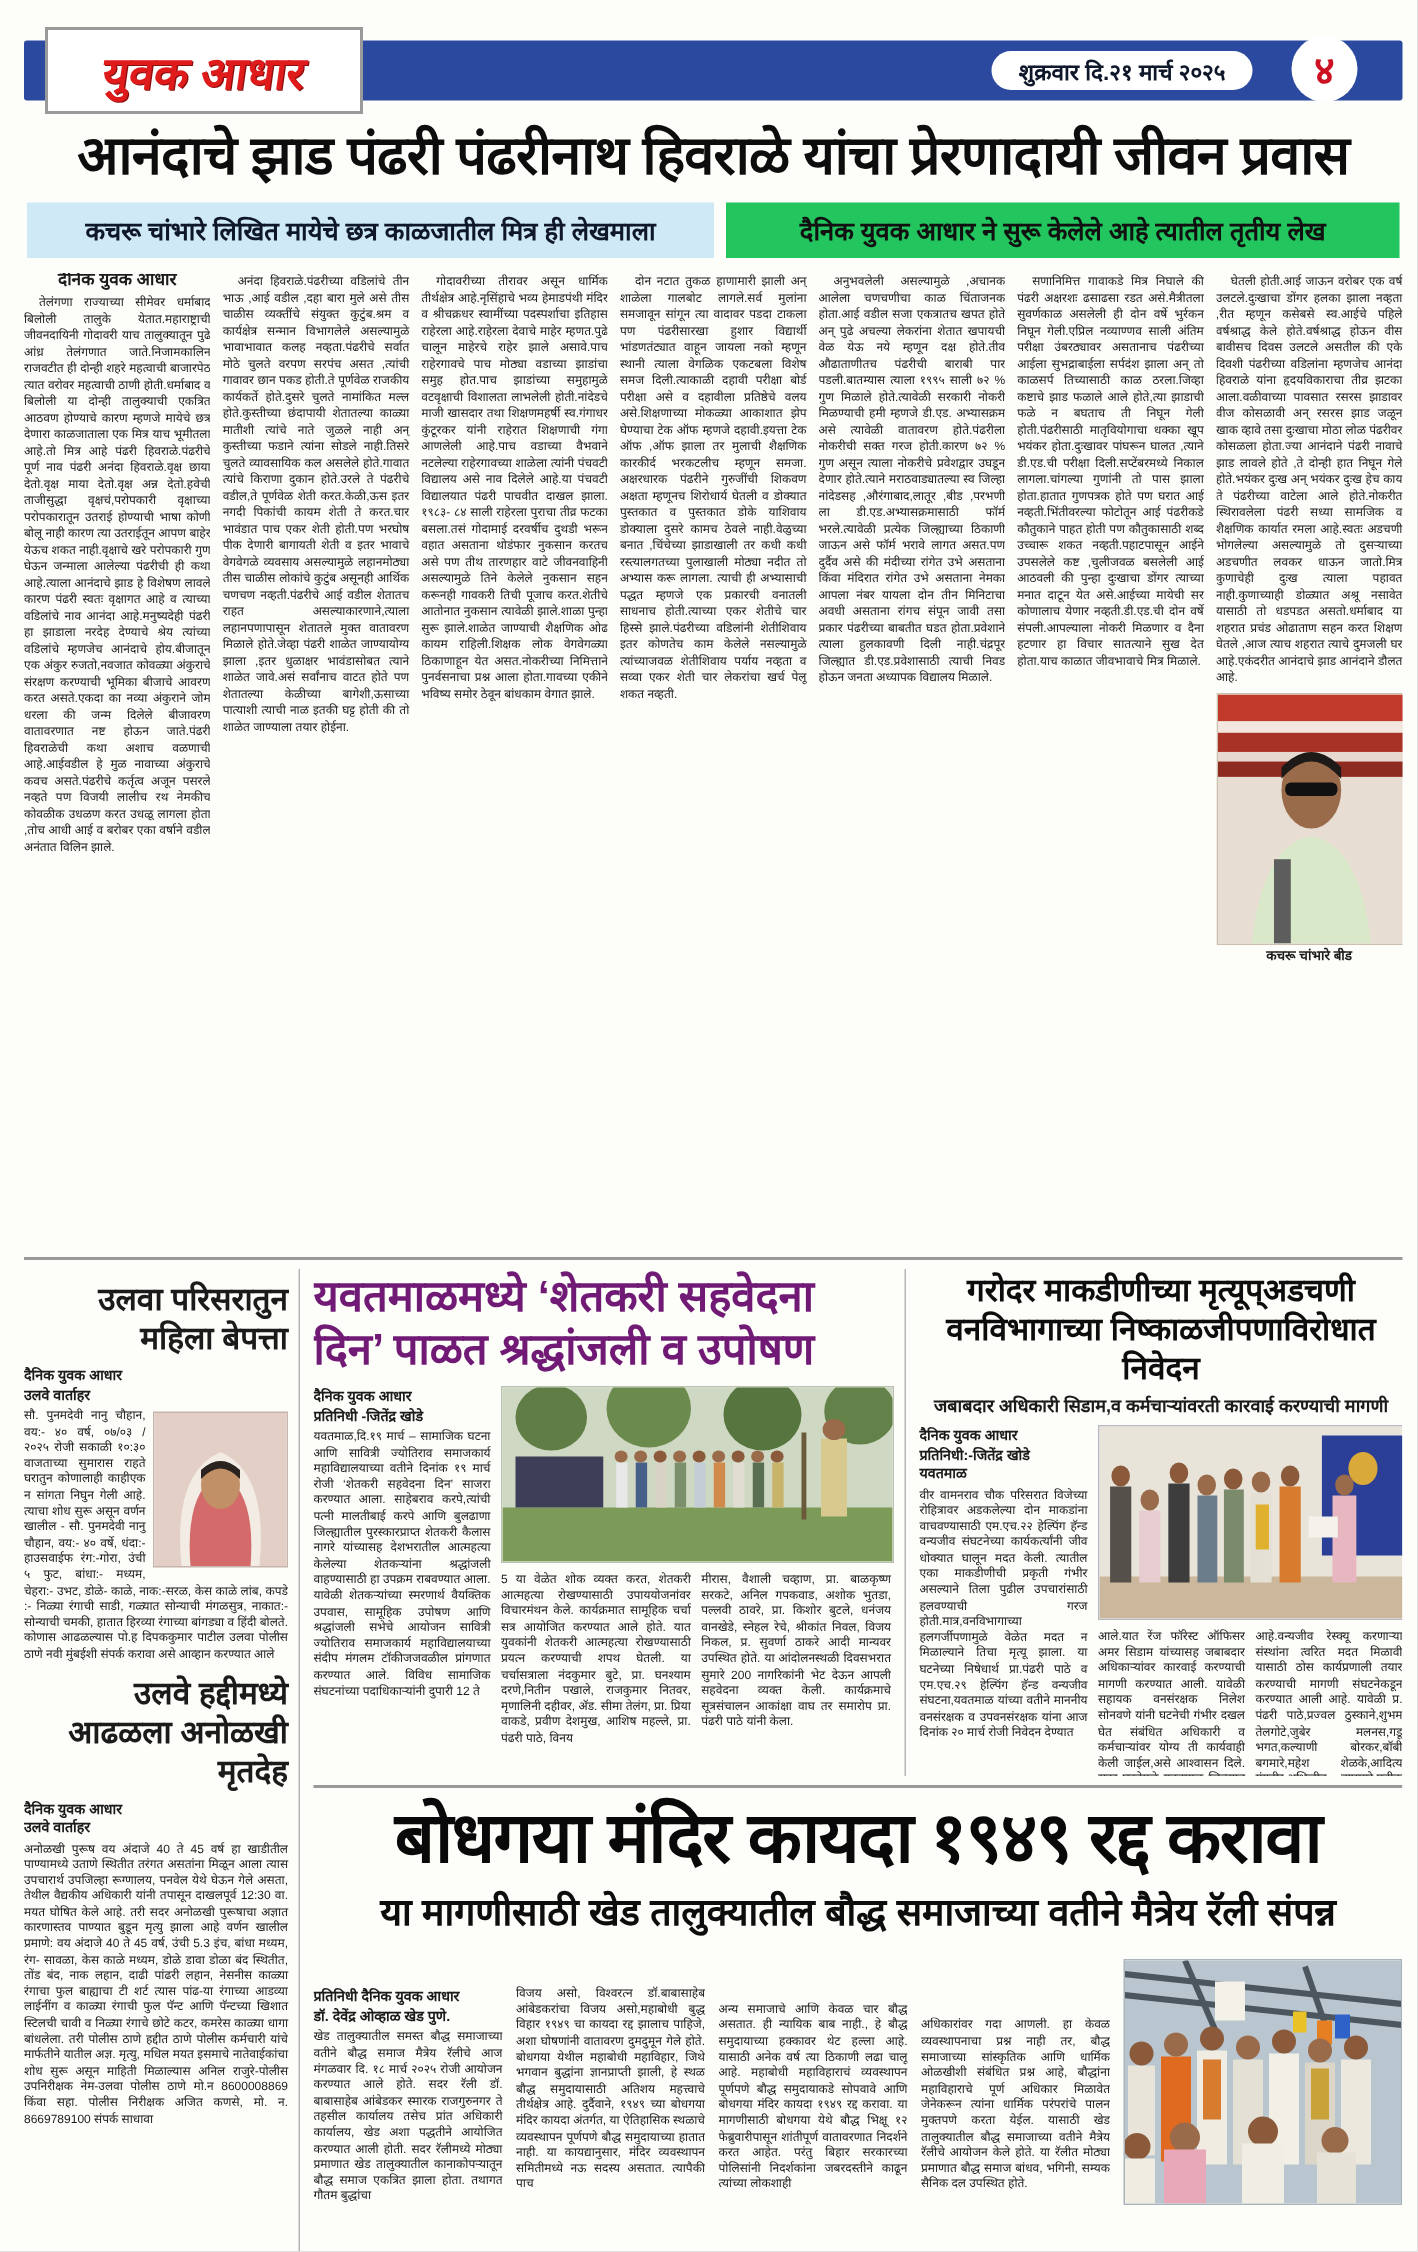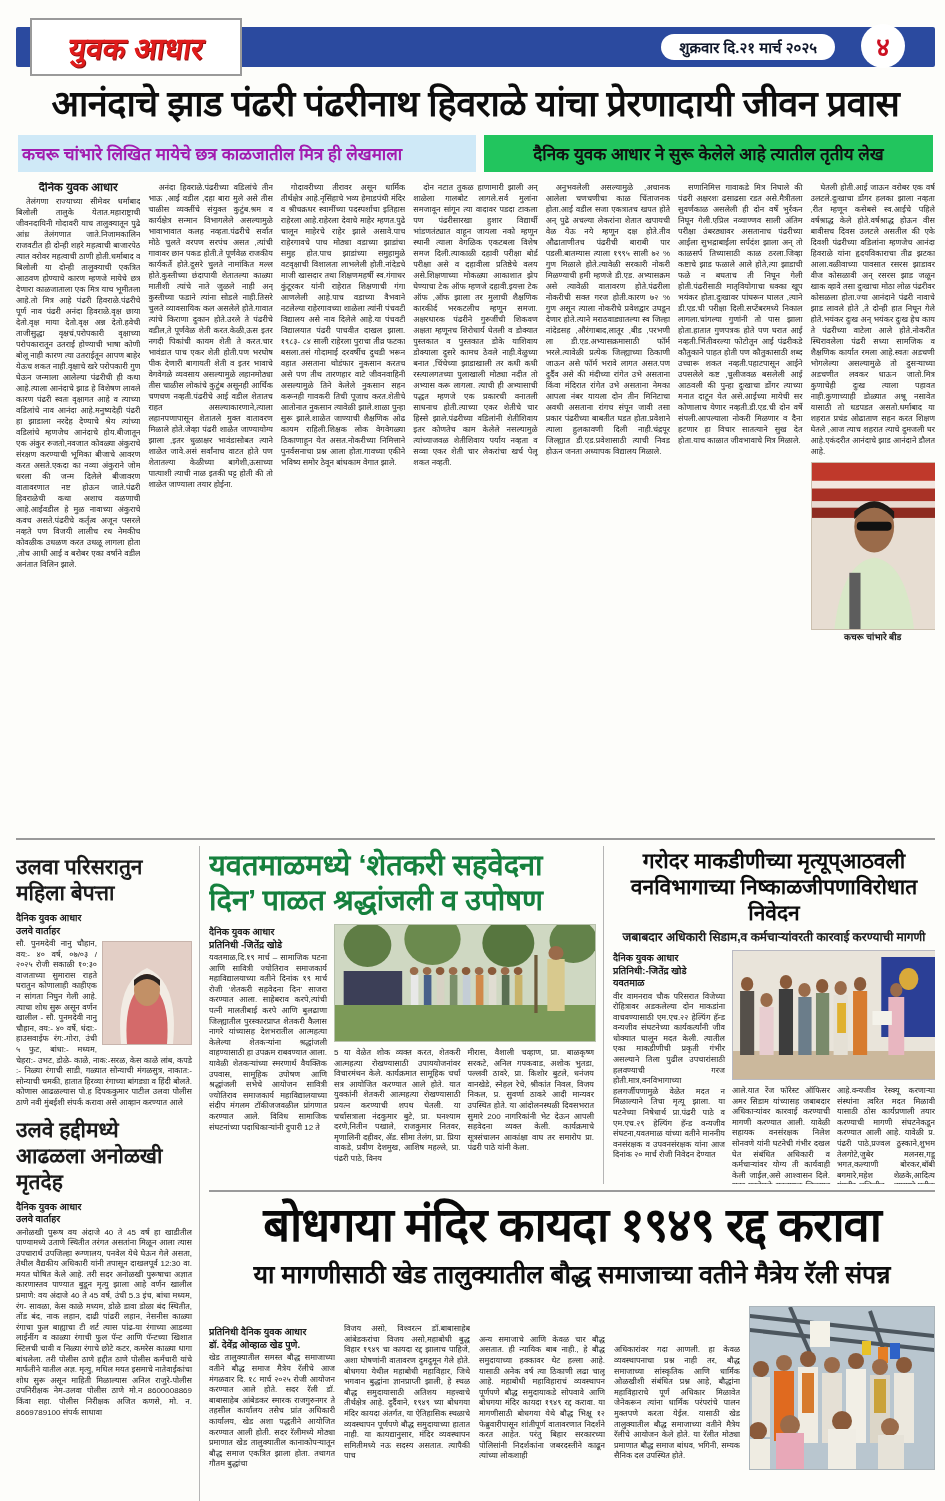--- a/index.html
+++ b/index.html
@@ -14,43 +14,43 @@
              text-shadow:1px 1px 0 #8c0f0f;white-space:nowrap;}
   .date-pill{position:absolute;right:100px;top:7px;background:#fff;border-radius:15px;
              padding:3px 18px;color:#0f172a;font-weight:700;font-size:15px;}
   .page-circle{position:absolute;right:30px;top:-3px;width:44px;height:44px;background:#fff;
                border-radius:50%;color:#cc1122;font-size:26px;font-weight:800;
                display:flex;align-items:center;justify-content:center;}
   
   .main-headline{margin:16px 6px 0;text-align:center;font-size:36px;line-height:42px;
                  font-weight:800;color:#0d0d0d;letter-spacing:-0.5px;}
   .kickers{display:flex;gap:8px;margin:10px 2px 0;}
-  .k-left{flex:0 0 450px;background:#cfe9f7;font-size:17px;font-weight:700;text-align:left;
-          padding:7px 4px;color:#a21caf;}
+  .k-left{flex:0 0 450px;background:#cfe9f7;font-size:17px;font-weight:700;text-align:center;
+          padding:7px 4px;color:#0f172a;}
   .k-right{flex:1;background:#22c55e;font-size:17px;font-weight:700;text-align:center;
            padding:7px 4px;color:#111;}
   
   .main-cols{display:flex;gap:8px;margin-top:10px;height:648px;overflow:hidden;}
   .mcol{flex:1;font-size:8px;line-height:11px;text-align:justify;color:#1c1c1c;overflow:hidden;}
   .mcol p{margin:0;text-indent:10px;}
   .col-head{text-align:center;font-weight:700;font-size:11.5px;margin:0 0 3px;}
   .man-photo{width:100%;height:166px;margin-top:5px;border:1px solid #cbbfae;display:block;}
   .photo-caption{text-align:center;font-weight:700;font-size:9px;margin-top:2px;}
   
   .lower{display:flex;margin-top:8px;border-top:2px solid #9a9a9a;padding-top:6px;height:768px;overflow:hidden;}
   .left-rail{width:176px;flex:0 0 176px;padding-right:7px;border-right:1px solid #b5b5b5;overflow:hidden;}
-  .lr-head{font-size:21px;line-height:26px;font-weight:800;text-align:left;margin:8px 0 6px;}
+  .lr-head{font-size:21px;line-height:26px;font-weight:800;text-align:right;margin:8px 0 6px;}
   .byline{font-weight:700;font-size:9.5px;line-height:12.5px;margin:2px 0;}
   .woman-photo{float:right;width:88px;height:102px;margin:2px 0 4px 5px;border:1px solid #c7b4ac;}
   .small-body{font-size:8px;line-height:10.6px;text-align:justify;margin:2px 0 0;}
   .right-rail{flex:1;display:flex;flex-direction:column;padding-left:9px;overflow:hidden;}
   .mid-row{display:flex;height:338px;overflow:hidden;}
   
   .farmer{width:385px;flex:0 0 385px;padding-right:9px;border-right:1px solid #b5b5b5;overflow:hidden;}
-  .farmer-head{font-size:29px;line-height:35px;font-weight:800;margin:2px 0 6px;text-align:left;color:#15803d;}
+  .farmer-head{font-size:29px;line-height:35px;font-weight:800;margin:2px 0 6px;text-align:left;color:#701a75;}
   .farmer-body{display:flex;gap:7px;}
   .f-left{width:118px;flex:0 0 118px;}
   .f-right{flex:1;}
   .outdoor-photo{width:100%;height:116px;border:1px solid #b9c2ae;display:block;}
   .two-cols{display:flex;gap:7px;margin-top:4px;}
   .two-cols .small-body{flex:1;}
   
   .monkey{flex:1;padding-left:9px;overflow:hidden;}
   .monkey-head{font-size:21px;line-height:26px;font-weight:800;text-align:center;margin:2px 0 2px;color:#0d0d0d;}
   .monkey-sub{font-size:12px;font-weight:700;text-align:center;margin:2px 0 5px;}
@@ -198,21 +198,21 @@
               </svg>
               <div class="two-cols">
                 <p class="small-body">5 या वेळेत शोक व्यक्त करत, शेतकरी आत्महत्या रोखण्यासाठी उपाययोजनांवर विचारमंथन केले. कार्यक्रमात सामूहिक चर्चा सत्र आयोजित करण्यात आले होते. यात युवकांनी शेतकरी आत्महत्या रोखण्यासाठी प्रयत्न करण्याची शपथ घेतली. या चर्चासत्राला नंदकुमार बुटे, प्रा. घनश्याम दरणे,नितीन पखाले, राजकुमार नितवर, मृणालिनी दहीवर, ॲड. सीमा तेलंग, प्रा. प्रिया वाकडे, प्रवीण देशमुख, आशिष महल्ले, प्रा. पंढरी पाठे, विनय</p>
                 <p class="small-body">मीरास, वैशाली चव्हाण, प्रा. बाळकृष्ण सरकटे, अनिल गपकवाड, अशोक भुतडा, पल्लवी ठावरे, प्रा. किशोर बुटले, धनंजय वानखेडे, स्नेहल रेचे, श्रीकांत निवल, विजय निकल, प्र. सुवर्णा ठाकरे आदी मान्यवर उपस्थित होते. या आंदोलनस्थळी दिवसभरात सुमारे 200 नागरिकांनी भेट देऊन आपली सहवेदना व्यक्त केली. कार्यक्रमाचे सूत्रसंचालन आकांक्षा वाघ तर समारोप प्रा. पंढरी पाठे यांनी केला.</p>
               </div>
             </div>
           </div>
         </div>
 
         <div class="monkey">
-          <h2 class="monkey-head">गरोदर माकडीणीच्या मृत्यूप्आठवली वनविभागाच्या निष्काळजीपणाविरोधात निवेदन</h2>
+          <h2 class="monkey-head">गरोदर माकडीणीच्या मृत्यूप्अडचणी वनविभागाच्या निष्काळजीपणाविरोधात निवेदन</h2>
           <h3 class="monkey-sub">जबाबदार अधिकारी सिडाम,व कर्मचाऱ्यांवरती कारवाई करण्याची मागणी</h3>
           <div class="monkey-body">
             <div class="m-left">
               <div class="byline">
                 <div>दैनिक युवक आधार</div>
                 <div>प्रतिनिधी:-जितेंद्र खोडे</div>
                 <div>यवतमाळ</div>
               </div>
               <p class="small-body">वीर वामनराव चौक परिसरात विजेच्या रोहित्रावर अडकलेल्या दोन माकडांना वाचवण्यासाठी एम.एच.२२ हेल्पिंग हॅन्ड वन्यजीव संघटनेच्या कार्यकर्त्यांनी जीव धोक्यात घालून मदत केली. त्यातील एका माकडीणीची प्रकृती गंभीर असल्याने तिला पुढील उपचारांसाठी हलवण्याची गरज होती.मात्र,वनविभागाच्या हलगर्जीपणामुळे वेळेत मदत न मिळाल्याने तिचा मृत्यू झाला. या घटनेच्या निषेधार्थ प्रा.पंढरी पाठे व एम.एच.२९ हेल्पिंग हॅन्ड वन्यजीव संघटना,यवतमाळ यांच्या वतीने माननीय वनसंरक्षक व उपवनसंरक्षक यांना आज दिनांक २० मार्च रोजी निवेदन देण्यात</p>
             </div>

